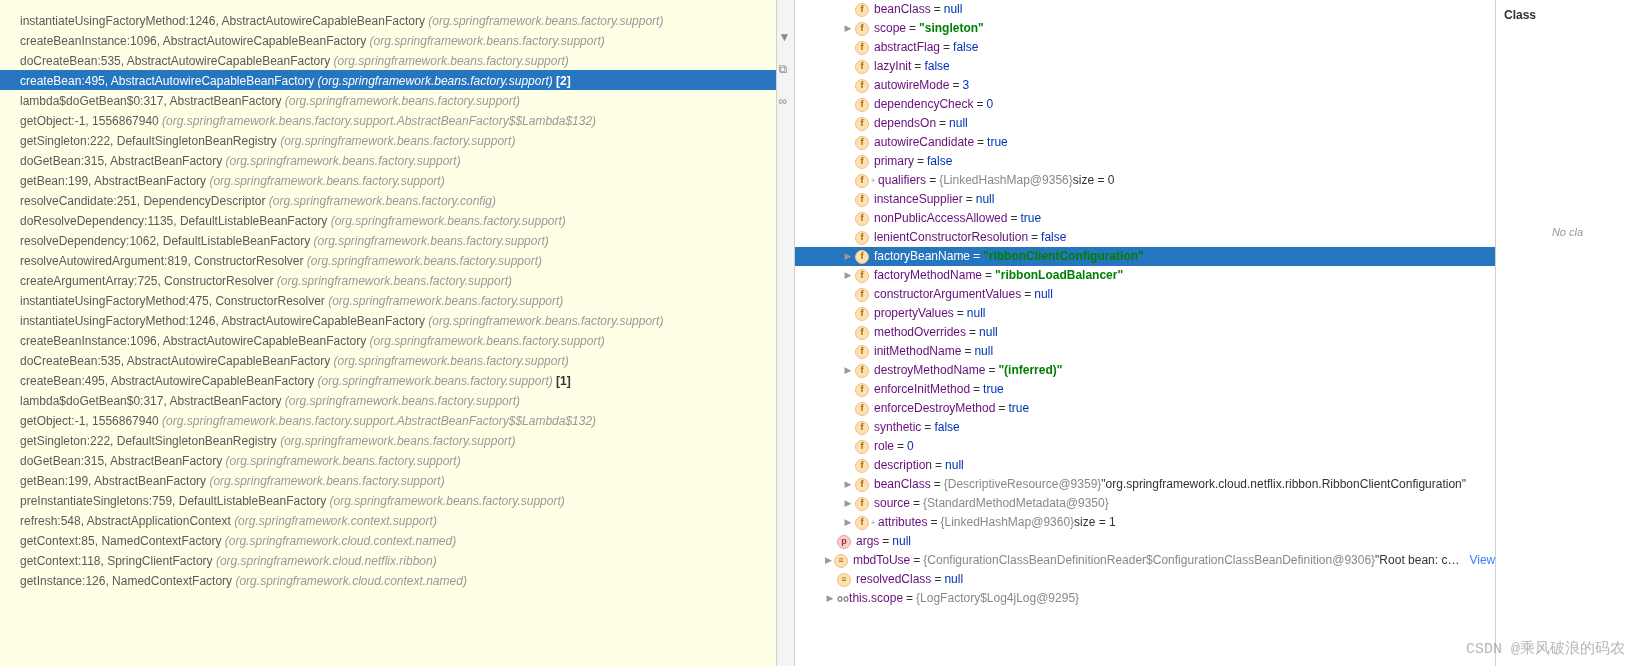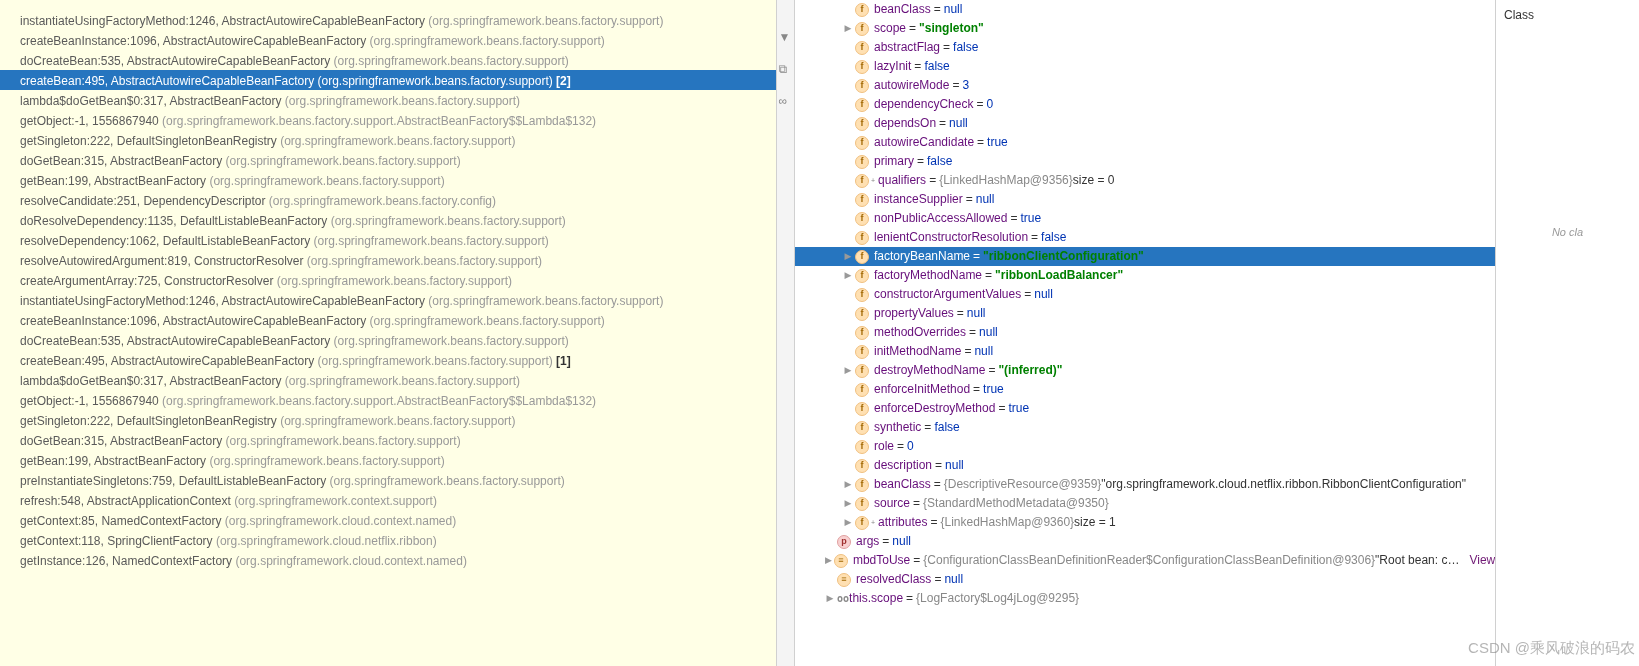--- a/index.html
+++ b/index.html
@@ -53,21 +53,21 @@
   color: #5a5a5a;
   line-height: 18px;
   height: 20px;
   cursor: pointer;
 }
 .stack-row.selected {
   background: #2675bf;
   color: #fff;
 }
 .stack-row.selected .pkg { color: #fff; }
-.stack-row .pkg { color: #999; }
+.stack-row .pkg { font-style: italic; color: #999; }
 .stack-row .suffix { color: #333; font-weight: bold; }
 .stack-row.selected .suffix { color:#fff; }
 .var-row {
   display: flex;
   align-items: center;
   padding: 1px 0;
   white-space: nowrap;
   overflow: hidden;
   line-height: 17px;
   height: 19px;
@@ -95,26 +95,26 @@
 .f-bg-orange { background:#ffe0b2; color:#a06600; border:1px solid #f0c080;}
 .f-bg-pink { background:#f8d0d0; color:#a03030; border:1px solid #e0a0a0;}
 .f-modifier { font-size:7px; color:#888; margin-left:-3px; margin-right:3px; }
 .fname { color: #660e7a; }
 .eq { color: #333; margin: 0 3px; }
 .val-null, .val-bool, .val-num { color: #0033b3; }
 .val-str { color: #008000; font-weight: bold; }
 .val-ref { color: #888; }
 .val-txt { color: #333; }
 .oo-icon { color:#888; font-weight:bold; font-family:monospace; font-size:10px; margin-right:0;}
-.view-link { color:#701a75; margin-left:10px;}
-.far-right-hdr { font-size:12px; color:#333; padding:4px 0;}
+.view-link { color:#3b82f6; margin-left:10px;}
+.far-right-hdr { font-size:12px; color:#333; padding:4px 0;font-weight:bold;}
 .far-right-empty { color:#999; font-style:italic; font-size:11px; margin-top:200px; text-align:center;}
 .watermark {
-  position: fixed; right: 4px; bottom: 8px;
-  color: rgba(120,120,120,0.55); font-size: 15px; font-family: Liberation Sans, sans-serif;
+  position: fixed; right: 14px; bottom: 8px;
+  color: rgba(120,120,120,0.55); font-size: 15px; font-family: Liberation Mono, monospace;
   pointer-events: none;
 }
 </style>
 </head>
 <body>
 
 <div class="left-panel">
   <div id="stack-list">
       <div class="stack-row"><span>instantiateUsingFactoryMethod:1246, AbstractAutowireCapableBeanFactory </span><span class="pkg">(org.springframework.beans.factory.support)</span></div>
       <div class="stack-row"><span>createBeanInstance:1096, AbstractAutowireCapableBeanFactory </span><span class="pkg">(org.springframework.beans.factory.support)</span></div>
@@ -123,20 +123,21 @@
       <div class="stack-row"><span>lambda$doGetBean$0:317, AbstractBeanFactory </span><span class="pkg">(org.springframework.beans.factory.support)</span></div>
       <div class="stack-row"><span>getObject:-1, 1556867940 </span><span class="pkg">(org.springframework.beans.factory.support.AbstractBeanFactory$$Lambda$132)</span></div>
       <div class="stack-row"><span>getSingleton:222, DefaultSingletonBeanRegistry </span><span class="pkg">(org.springframework.beans.factory.support)</span></div>
       <div class="stack-row"><span>doGetBean:315, AbstractBeanFactory </span><span class="pkg">(org.springframework.beans.factory.support)</span></div>
       <div class="stack-row"><span>getBean:199, AbstractBeanFactory </span><span class="pkg">(org.springframework.beans.factory.support)</span></div>
       <div class="stack-row"><span>resolveCandidate:251, DependencyDescriptor </span><span class="pkg">(org.springframework.beans.factory.config)</span></div>
       <div class="stack-row"><span>doResolveDependency:1135, DefaultListableBeanFactory </span><span class="pkg">(org.springframework.beans.factory.support)</span></div>
       <div class="stack-row"><span>resolveDependency:1062, DefaultListableBeanFactory </span><span class="pkg">(org.springframework.beans.factory.support)</span></div>
       <div class="stack-row"><span>resolveAutowiredArgument:819, ConstructorResolver </span><span class="pkg">(org.springframework.beans.factory.support)</span></div>
       <div class="stack-row"><span>createArgumentArray:725, ConstructorResolver </span><span class="pkg">(org.springframework.beans.factory.support)</span></div>
+      <div class="stack-row"><span>instantiateUsingFactoryMethod:475, ConstructorResolver </span><span class="pkg">(org.springframework.beans.factory.support)</span></div>
       <div class="stack-row"><span>instantiateUsingFactoryMethod:1246, AbstractAutowireCapableBeanFactory </span><span class="pkg">(org.springframework.beans.factory.support)</span></div>
       <div class="stack-row"><span>createBeanInstance:1096, AbstractAutowireCapableBeanFactory </span><span class="pkg">(org.springframework.beans.factory.support)</span></div>
       <div class="stack-row"><span>doCreateBean:535, AbstractAutowireCapableBeanFactory </span><span class="pkg">(org.springframework.beans.factory.support)</span></div>
       <div class="stack-row"><span>createBean:495, AbstractAutowireCapableBeanFactory </span><span class="pkg">(org.springframework.beans.factory.support)</span><span class="suffix"> [1]</span></div>
       <div class="stack-row"><span>lambda$doGetBean$0:317, AbstractBeanFactory </span><span class="pkg">(org.springframework.beans.factory.support)</span></div>
       <div class="stack-row"><span>getObject:-1, 1556867940 </span><span class="pkg">(org.springframework.beans.factory.support.AbstractBeanFactory$$Lambda$132)</span></div>
       <div class="stack-row"><span>getSingleton:222, DefaultSingletonBeanRegistry </span><span class="pkg">(org.springframework.beans.factory.support)</span></div>
       <div class="stack-row"><span>doGetBean:315, AbstractBeanFactory </span><span class="pkg">(org.springframework.beans.factory.support)</span></div>
       <div class="stack-row"><span>getBean:199, AbstractBeanFactory </span><span class="pkg">(org.springframework.beans.factory.support)</span></div>
       <div class="stack-row"><span>preInstantiateSingletons:759, DefaultListableBeanFactory </span><span class="pkg">(org.springframework.beans.factory.support)</span></div>

